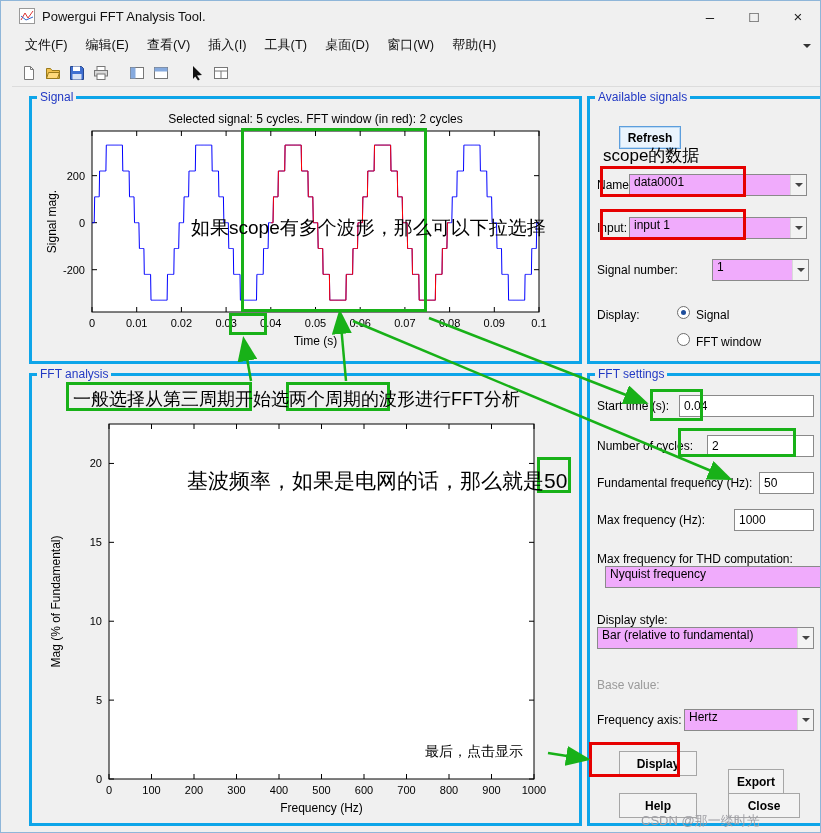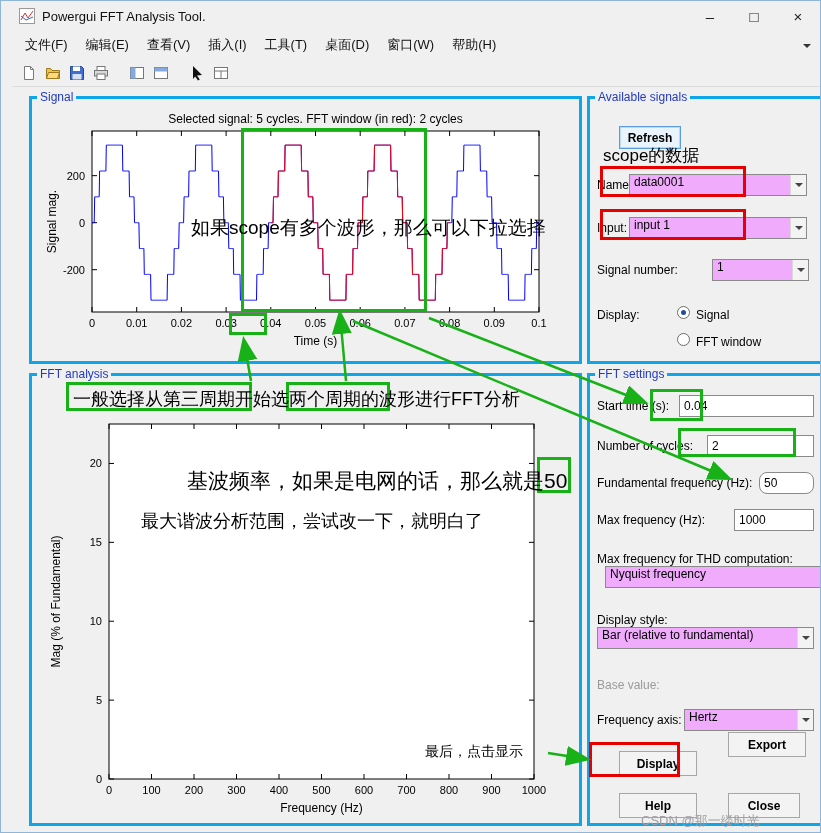--- a/index.html
+++ b/index.html
@@ -277,21 +277,21 @@
   <div class="gbox" style="left:566px;top:372px;width:247px;height:453px">
     <span class="legend">FFT settings</span>
 
     <span class="lbl" style="left:7px;top:23px">Start time (s):</span>
     <input class="tin" style="left: 89px; top: 19px; width: 135px;" value="0.04">
 
     <span class="lbl" style="left:7px;top:63px">Number of cycles:</span>
     <input class="tin" style="left: 117px; top: 59px; width: 107px;" value="2">
 
     <span class="lbl" style="left:7px;top:100px">Fundamental frequency (Hz):</span>
-    <input class="tin" style="left: 169px; top: 96px; width: 55px; border-radius: 8px;" value="50">
+    <input class="tin" style="left: 169px; top: 96px; width: 55px;" value="50">
 
     <span class="lbl" style="left:7px;top:137px">Max frequency (Hz):</span>
     <input class="tin" style="left: 144px; top: 133px; width: 80px;" value="1000">
 
     <span class="lbl" style="left:7px;top:176px">Max frequency for THD computation:</span>
     <div class="combo" style="left:15px;top:190px;width:253px">
       <span class="cval">Nyquist frequency</span>
       <span class="carr"></span>
     </div>
 
@@ -303,42 +303,41 @@
 
     <span class="lbl gray" style="left:7px;top:302px">Base value:</span>
 
     <span class="lbl" style="left:7px;top:337px">Frequency axis:</span>
     <div class="combo" style="left:94px;top:333px;width:130px">
       <span class="cval">Hertz</span>
       <span class="carr"></span>
     </div>
 
     <button class="btn" style="left:29px;top:375px;width:78px;height:25px">Display</button>
-    <button class="btn" style="left:138px;top:356px;width:78px;height:25px">Export</button>
+    <button class="btn" style="left:138px;top:393px;width:56px;height:25px">Export</button>
     <button class="btn" style="left:29px;top:417px;width:78px;height:25px">Help</button>
     <button class="btn" style="left:138px;top:417px;width:72px;height:25px">Close</button>
   </div>
 
   <div class="rbx" style="left:599px;top:165px;width:146px;height:31px"></div>
   <div class="rbx" style="left:599px;top:208px;width:146px;height:31px"></div>
   <div class="rbx" style="left:588px;top:741px;width:91px;height:35px"></div>
 
   <div class="gbx" style="left:240px;top:127px;width:186px;height:184px"></div>
   <div class="gbx" style="left:228px;top:312px;width:38px;height:22px"></div>
   <div class="gbx" style="left:65px;top:381px;width:186px;height:29px"></div>
   <div class="gbx" style="left:285px;top:381px;width:104px;height:29px"></div>
   <div class="gbx" style="left:649px;top:388px;width:53px;height:32px"></div>
   <div class="gbx" style="left:677px;top:427px;width:118px;height:29px"></div>
   <div class="gbx" style="left:536px;top:456px;width:34px;height:36px"></div>
 
   <div class="rann" style="left:602px;top:143px;font-size:17px">scope的数据</div>
   <div class="rann" style="left:72px;top:386px;font-size:18px">一般选择从第三周期开始选两个周期的波形进行FFT分析</div>
   <div class="rann" style="left:190px;top:214px;font-size:19px">如果scope有多个波形，那么可以下拉选择</div>
   <div class="rann" style="left:186px;top:466px;font-size:21px">基波频率，如果是电网的话，那么就是50</div>
-  <div class="rann" style="left:140px;top:508px;font-size:18px">最大谐波分析范围，尝试改一下，就明白了</div>
   <div class="rann" style="left:424px;top:742px;font-size:14px">最后，点击显示</div>
   <div class="wm" style="left:640px;top:811px">CSDN @那一缕时光</div>
 
   <svg class="overlay" width="821" height="833">
     <defs>
       <marker id="ah" markerWidth="10" markerHeight="8" refX="8" refY="4" orient="auto">
         <polygon points="0 0, 10 4, 0 8" fill="#18b118"></polygon>
       </marker>
     </defs>
     <line class="garrow" x1="250" y1="380" x2="243" y2="340"></line>

